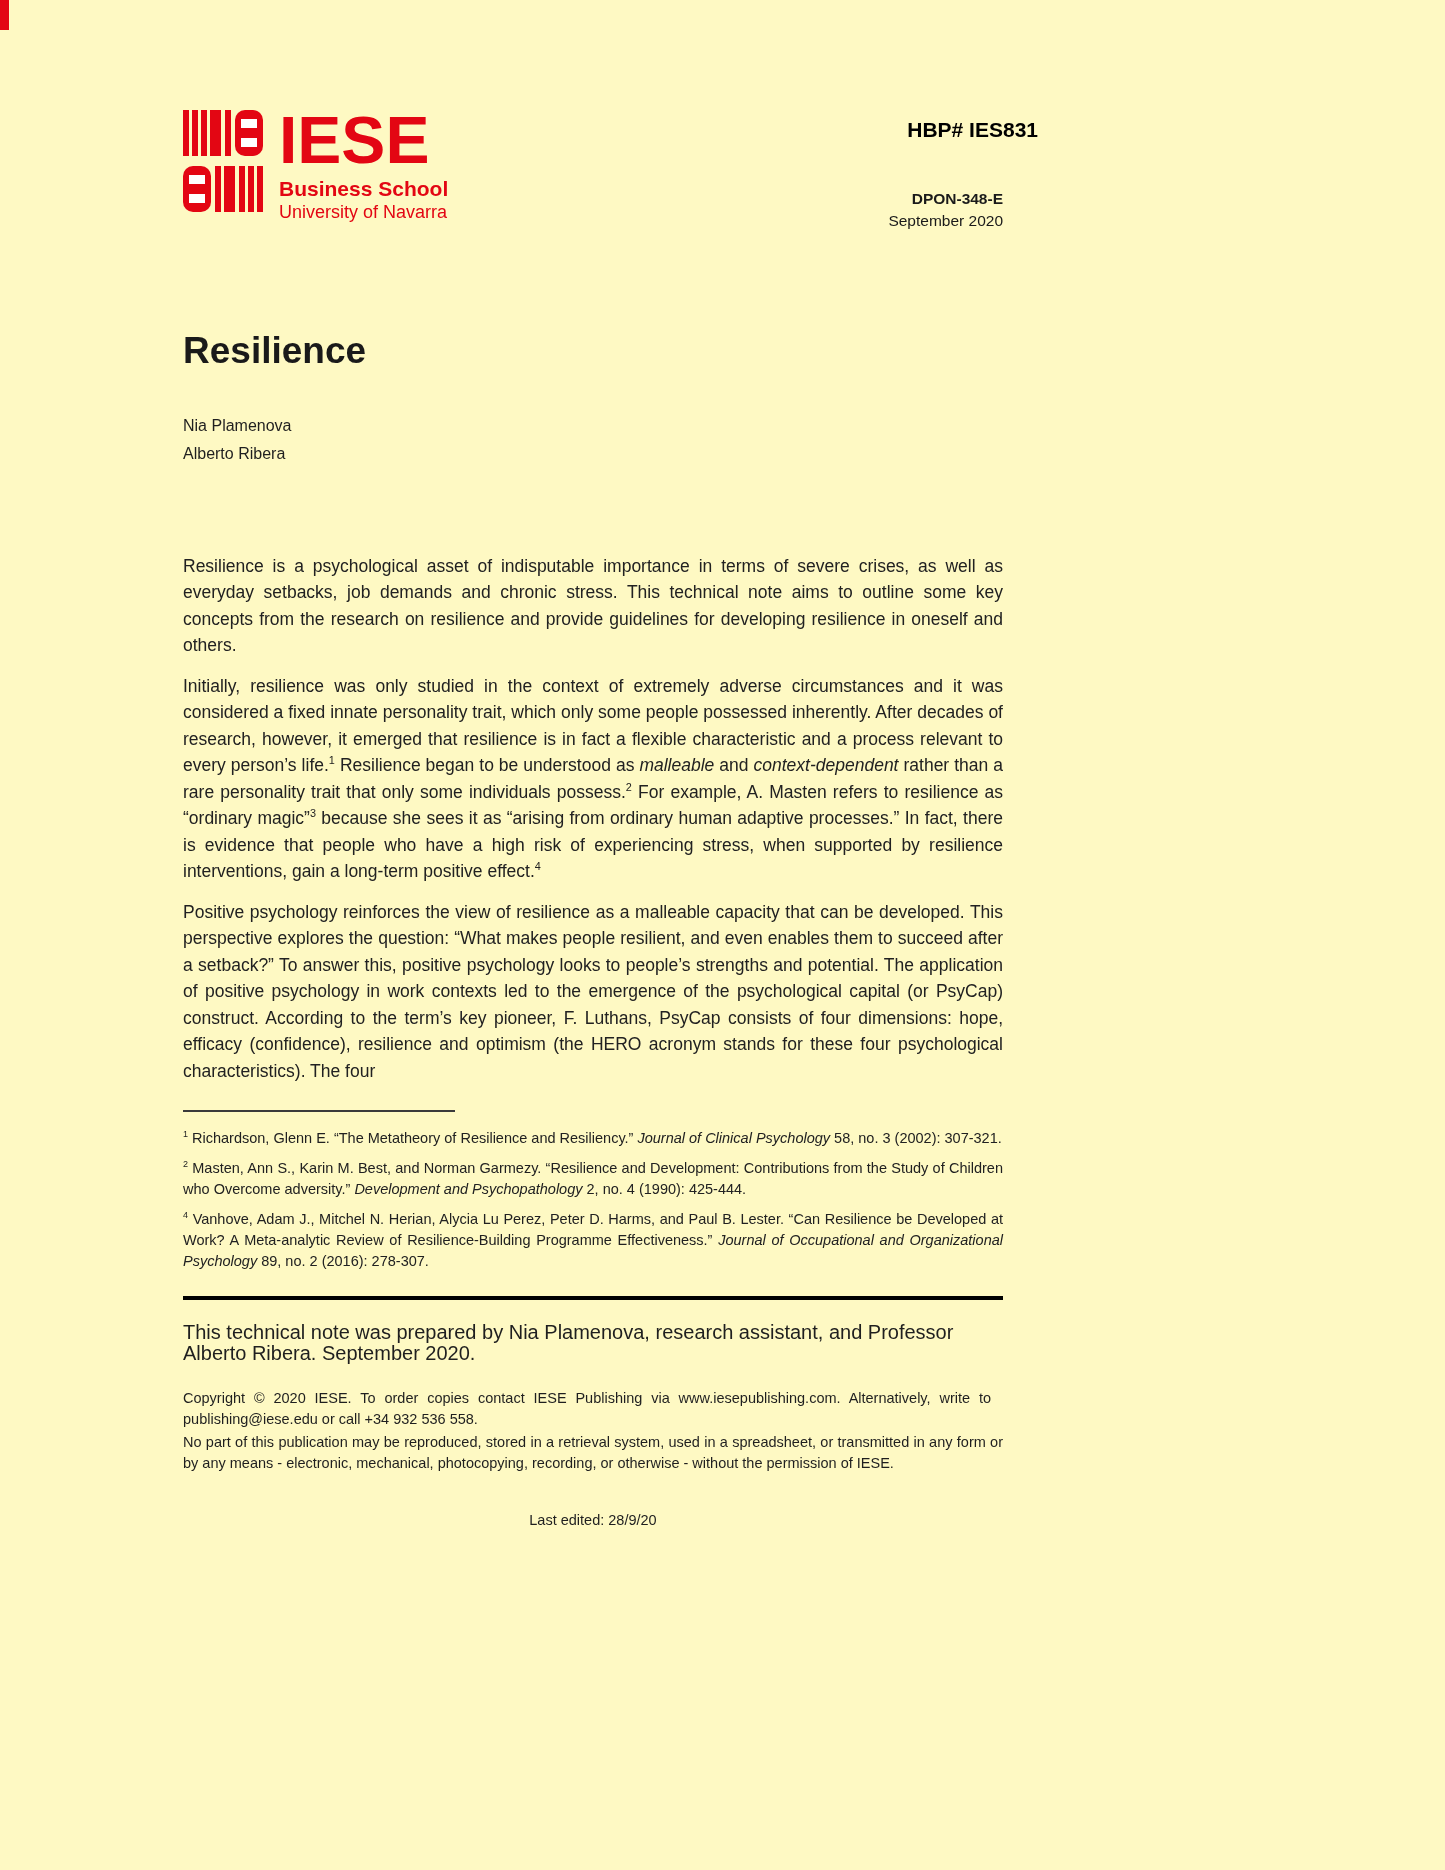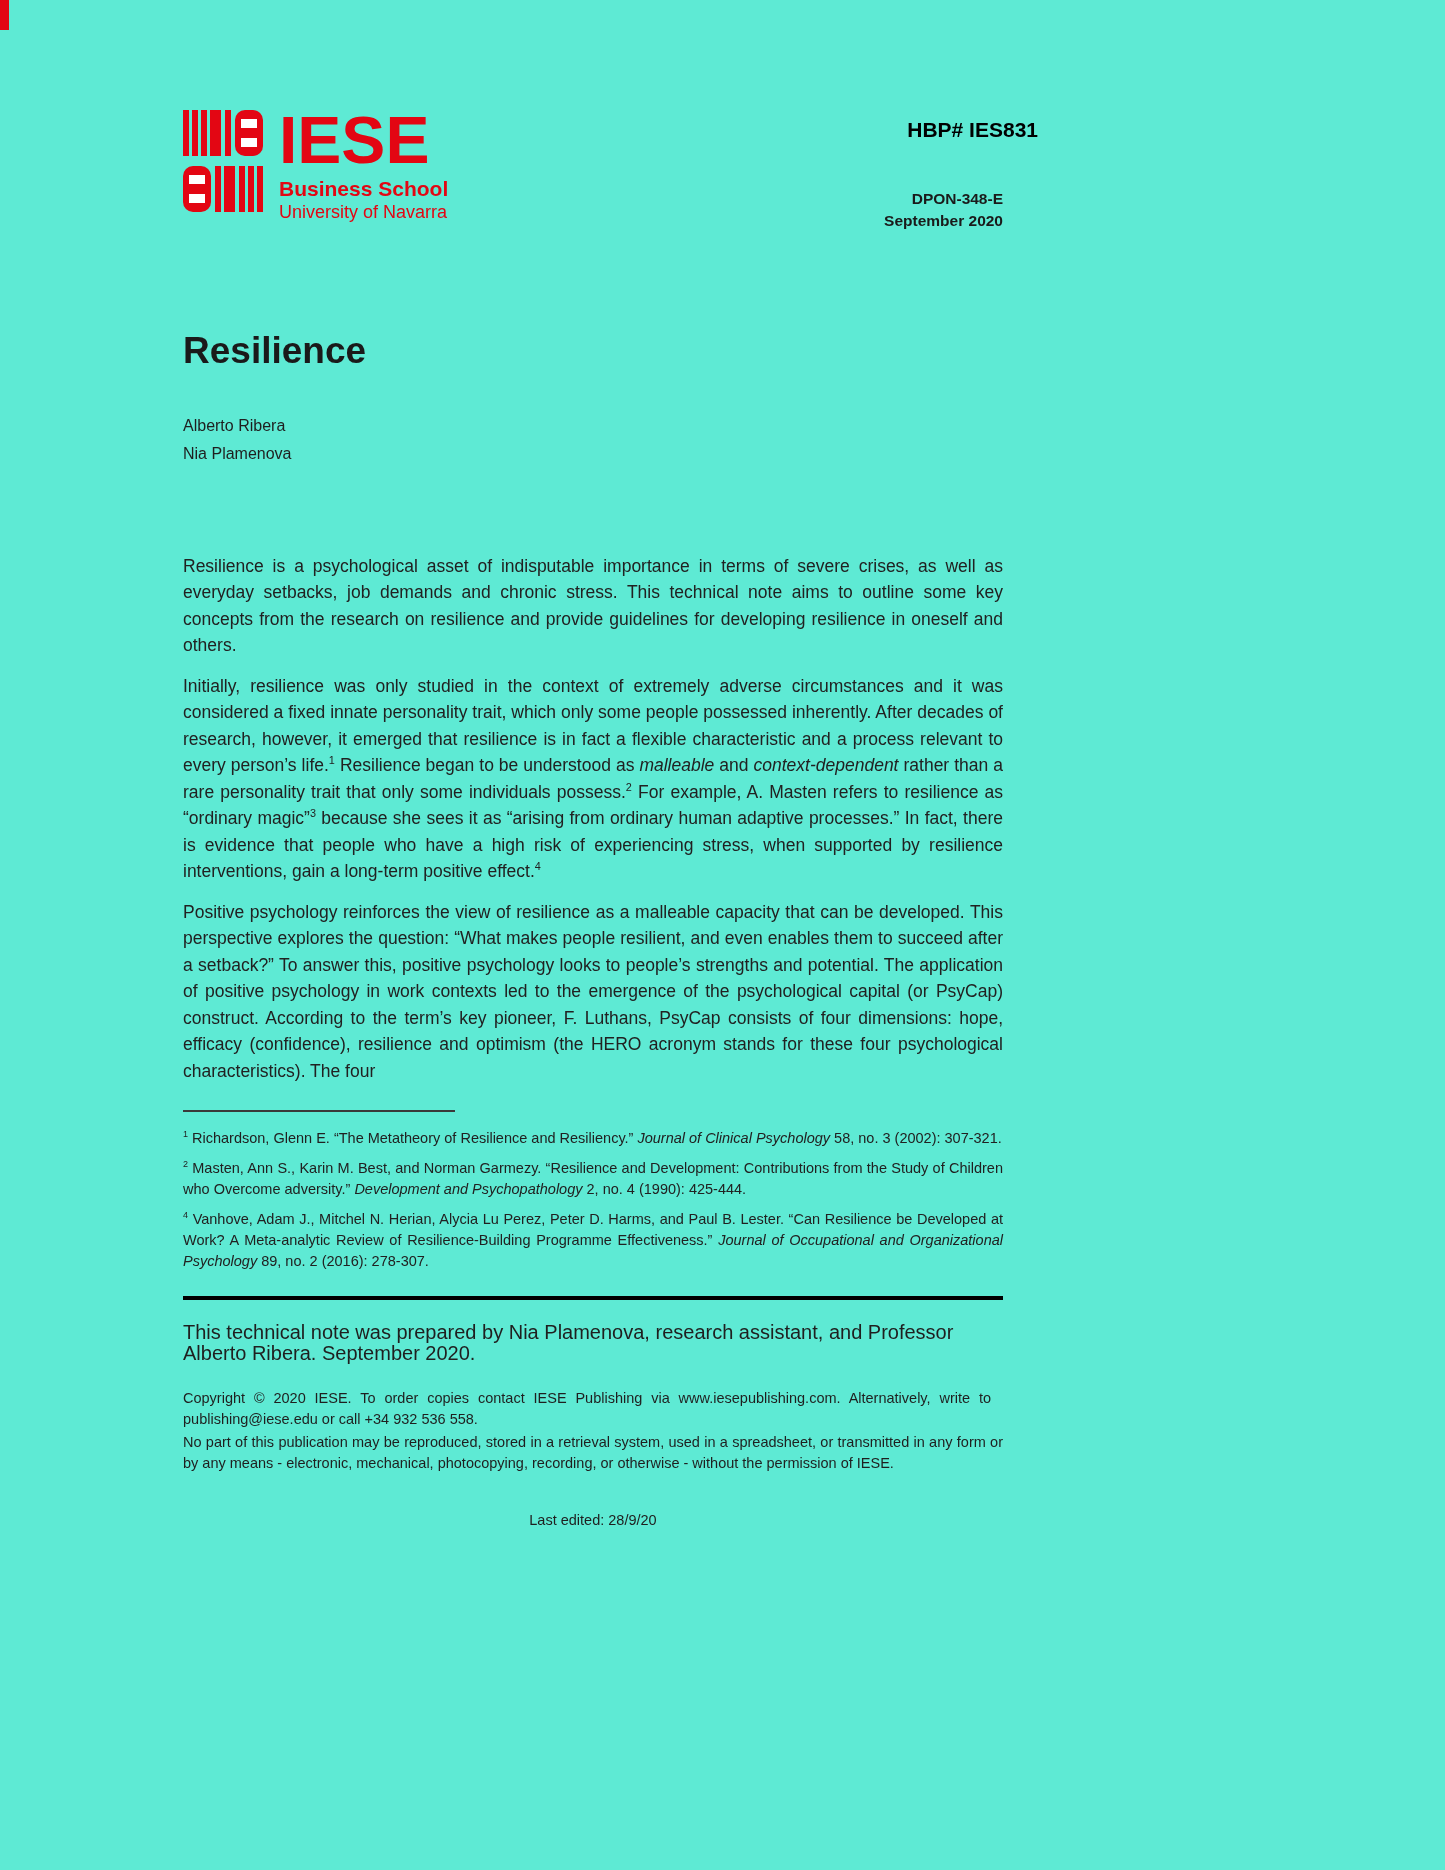--- a/index.html
+++ b/index.html
@@ -1,21 +1,21 @@
 <!DOCTYPE html>
 <html><head>
 <meta charset="utf-8">
 <style>
   html, body { margin: 0; padding: 0; background: #ffffff; }
   .page {
     position: relative;
     width: 1445px;
     height: 1870px;
     box-sizing: border-box;
-    background: #5eead4;
+    background: #fef9c3;
     font-family: "Liberation Sans", "DejaVu Sans", sans-serif;
     color: #1f1f1f;
     padding: 110px 442px 0 183px;
     overflow: hidden;
   }
   .corner-artifact {
     position: absolute;
     left: 0; top: 0;
     width: 9px; height: 30px;
     background: #e30613;
@@ -30,21 +30,21 @@
     font-size: 66px;
     font-weight: bold;
     line-height: 0.92;
     letter-spacing: 0px;
   }
   .logo-sub1 { color: #e30613; font-size: 21px; font-weight: bold; margin-top: 6px; line-height: 1.1; }
   .logo-sub2 { color: #e30613; font-size: 18px; font-weight: normal; margin-top: 3px; line-height: 1.1; }
   .header-codes { text-align: right; padding-top: 8px; }
   .hbp-code { font-size: 21px; font-weight: bold; color: #000; margin-right: -35px; }
   .doc-code { font-size: 15.5px; font-weight: bold; color: #1a1a1a; margin-top: 48px; }
-  .doc-date { font-size: 15.5px; font-weight: bold; color: #1a1a1a; margin-top: 4px; }
+  .doc-date { font-size: 15.5px; font-weight: normal; color: #1a1a1a; margin-top: 4px; }
   
   .doc-title { font-size: 37px; font-weight: bold; color: #1a1a1a; margin: 100px 0 0 0; }
   .authors { margin-top: 44px; }
   .authors p { margin: 0 0 7px 0; font-size: 16px; line-height: 1.3; }
   
   .body-text { margin-top: 88px; }
   .body-para {
     font-size: 17.5px;
     line-height: 26.5px;
     text-align: justify;
@@ -113,22 +113,22 @@
     <div class="header-codes">
       <div class="hbp-code">HBP# IES831</div>
       <div class="doc-code">DPON-348-E</div>
       <div class="doc-date">September 2020</div>
     </div>
   </div>
 
   <h1 class="doc-title">Resilience</h1>
 
   <div class="authors">
+      <p class="author-line">Nia Plamenova</p>
       <p class="author-line">Alberto Ribera</p>
-      <p class="author-line">Nia Plamenova</p>
     </div>
 
   <div class="body-text">
       <p class="body-para"><span>Resilience is a psychological asset of indisputable importance in terms of severe crises, as well as everyday setbacks, job demands and chronic stress. This technical note aims to outline some key concepts from the research on resilience and provide guidelines for developing resilience in oneself and others.</span></p>
       <p class="body-para"><span>Initially, resilience was only studied in the context of extremely adverse circumstances and it was considered a fixed innate personality trait, which only some people possessed inherently. After decades of research, however, it emerged that resilience is in fact a flexible characteristic and a process relevant to every person’s life.</span><sup>1</sup><span> Resilience began to be understood as </span><em>malleable</em><span> and </span><em>context-dependent</em><span> rather than a rare personality trait that only some individuals possess.</span><sup>2</sup><span> For example, A. Masten refers to resilience as “ordinary magic”</span><sup>3</sup><span> because she sees it as “arising from ordinary human adaptive processes.” In fact, there is evidence that people who have a high risk of experiencing stress, when supported by resilience interventions, gain a long-term positive effect.</span><sup>4</sup></p>
       <p class="body-para"><span>Positive psychology reinforces the view of resilience as a malleable capacity that can be developed. This perspective explores the question: “What makes people resilient, and even enables them to succeed after a setback?” To answer this, positive psychology looks to people’s strengths and potential. The application of positive psychology in work contexts led to the emergence of the psychological capital (or PsyCap) construct. According to the term’s key pioneer, F. Luthans, PsyCap consists of four dimensions: hope, efficacy (confidence), resilience and optimism (the HERO acronym stands for these four psychological characteristics). The four</span></p>
     </div>
 
   <hr class="fn-divider">
 

